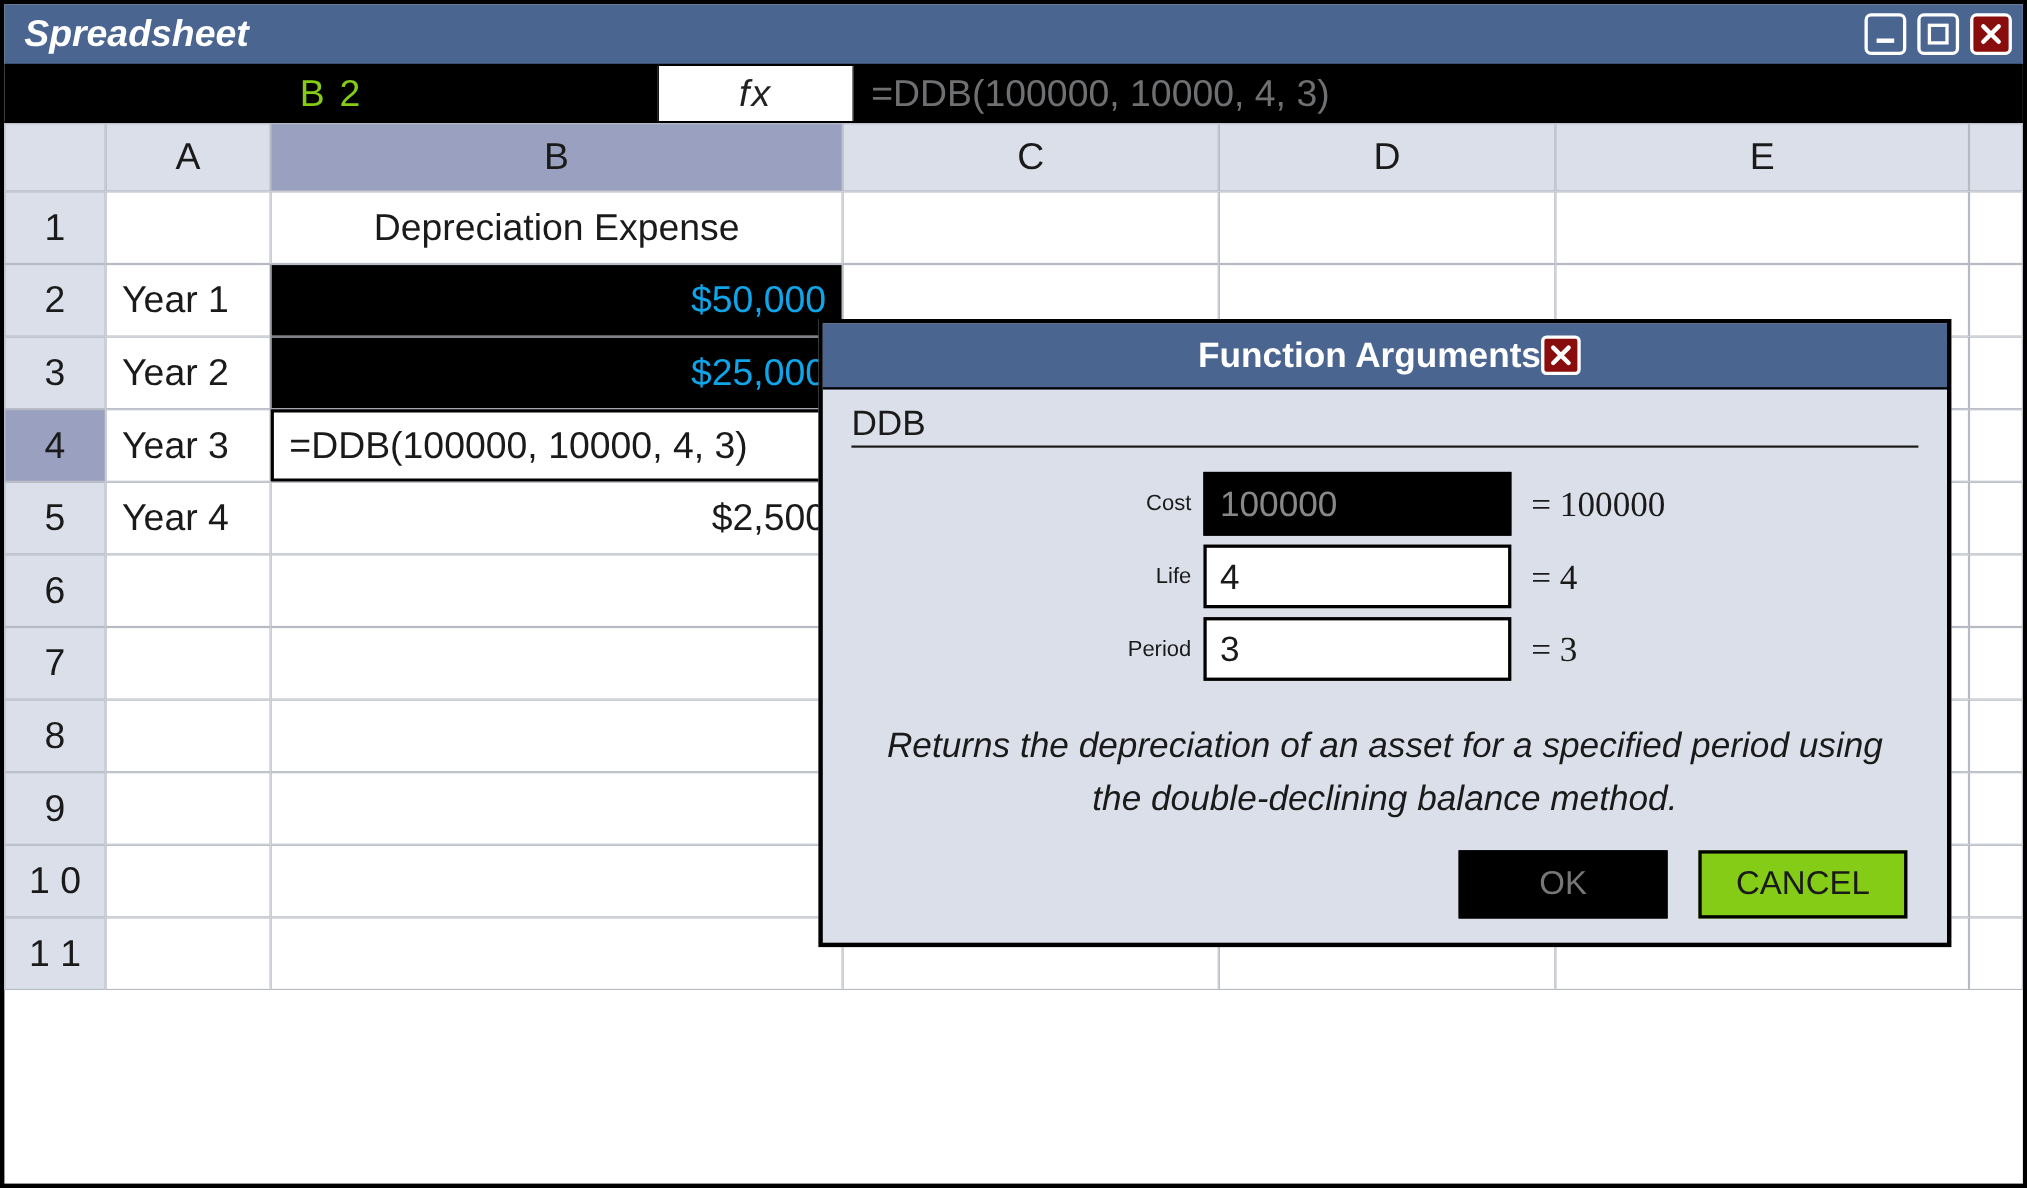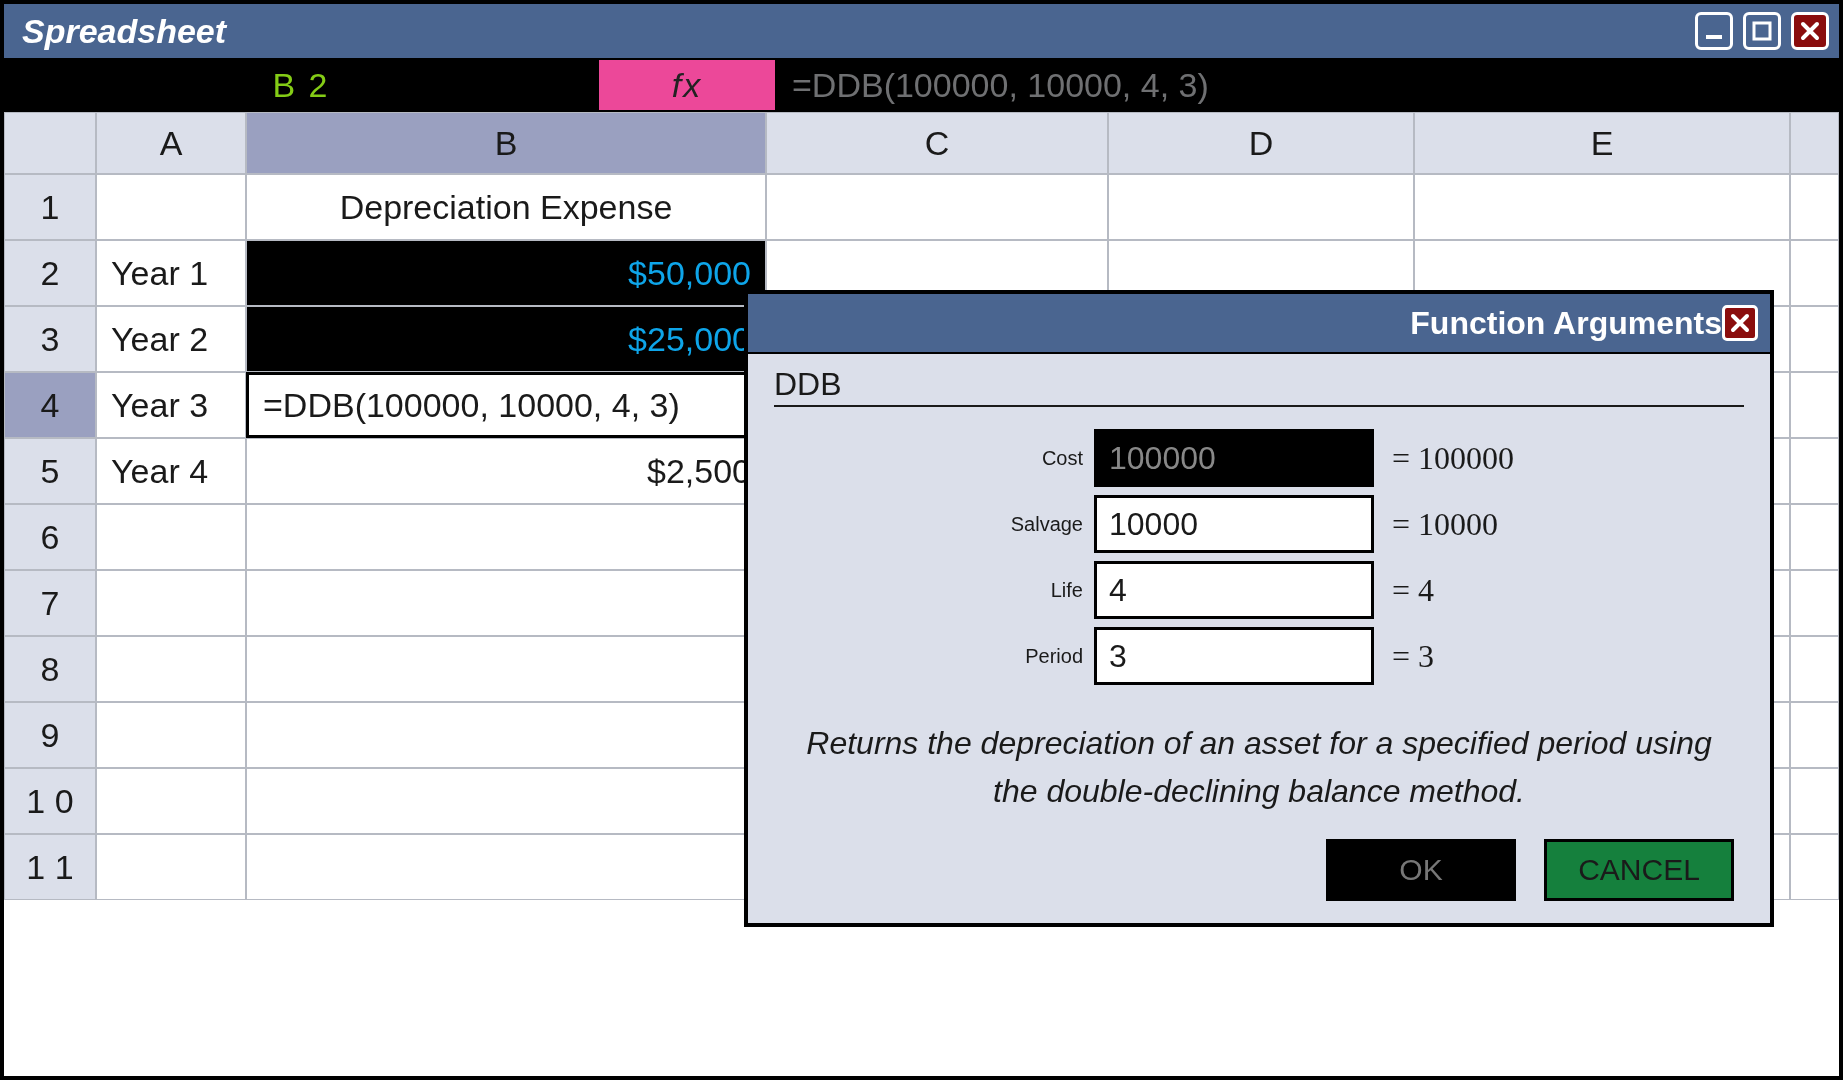--- a/index.html
+++ b/index.html
@@ -63,21 +63,21 @@
   }
   .namebox {
     width: 594px;
     display:flex; align-items:center; justify-content:center;
     color:#84cc16;
     font-size:34px;
     letter-spacing: 2px;
   }
   .fxbox {
     width: 178px;
-    background: #ec4899;
+    background: #ffffff;
     display:flex; align-items:center; justify-content:center;
     font-style: italic;
     font-size: 34px;
     border-left: 1px solid #000;
     border-right: 1px solid #000;
     color:#222;
     letter-spacing: 2px;
   }
   .formulatext {
     flex:1;
@@ -130,21 +130,21 @@
     position: absolute;
     left: 740px;
     top: 178px;
     width: 1030px;
     background: #dbdfea;
     border: 4px solid #000;
   }
   .dlg-title {
     height: 60px;
     background:#4a6590;
-    display:flex; align-items:center; justify-content:flex-end;
+    display:flex; align-items:center; justify-content:center;
     padding: 0 12px 0 20px;
     border-bottom: 2px solid #000;
   }
   .dlg-title .t {
     color:#fff; font-weight:700; font-size:32px;
   }
   .dlg-body {
     padding: 12px 26px 22px 26px;
     font-size: 32px;
     color:#1a1a1a;
@@ -184,21 +184,21 @@
   }
   .dlg-buttons {
     display:flex; justify-content:flex-end; gap: 28px;
     padding-right: 10px;
   }
   .dlg-btn {
     width: 190px; height: 62px;
     display:flex; align-items:center; justify-content:center;
     font-size: 30px;
     border: 3px solid #000;
-    background:#15803d;
+    background:#84cc16;
   }
   .dlg-btn.ok { background:#000; color:#777; }
 
   .closebox {
     width: 36px; height:36px;
     background:#8a0d0d;
     border: 3px solid #fff;
     border-radius:5px;
     display:flex; align-items:center; justify-content:center;
     color:#fff;
@@ -360,25 +360,20 @@
             </svg>
         </div>
       </div>
       <div class="dlg-body">
         <div class="dlg-fn">DDB</div>
         <div id="args-container">
             <div class="argrow">
               <div class="arglabel">Cost</div>
               <div class="arginput black">100000</div>
               <div class="argresult">= 100000</div>
-            </div>
-            <div class="argrow">
-              <div class="arglabel">Salvage</div>
-              <div class="arginput">10000</div>
-              <div class="argresult">= 10000</div>
             </div>
             <div class="argrow">
               <div class="arglabel">Life</div>
               <div class="arginput">4</div>
               <div class="argresult">= 4</div>
             </div>
             <div class="argrow">
               <div class="arglabel">Period</div>
               <div class="arginput">3</div>
               <div class="argresult">= 3</div>

